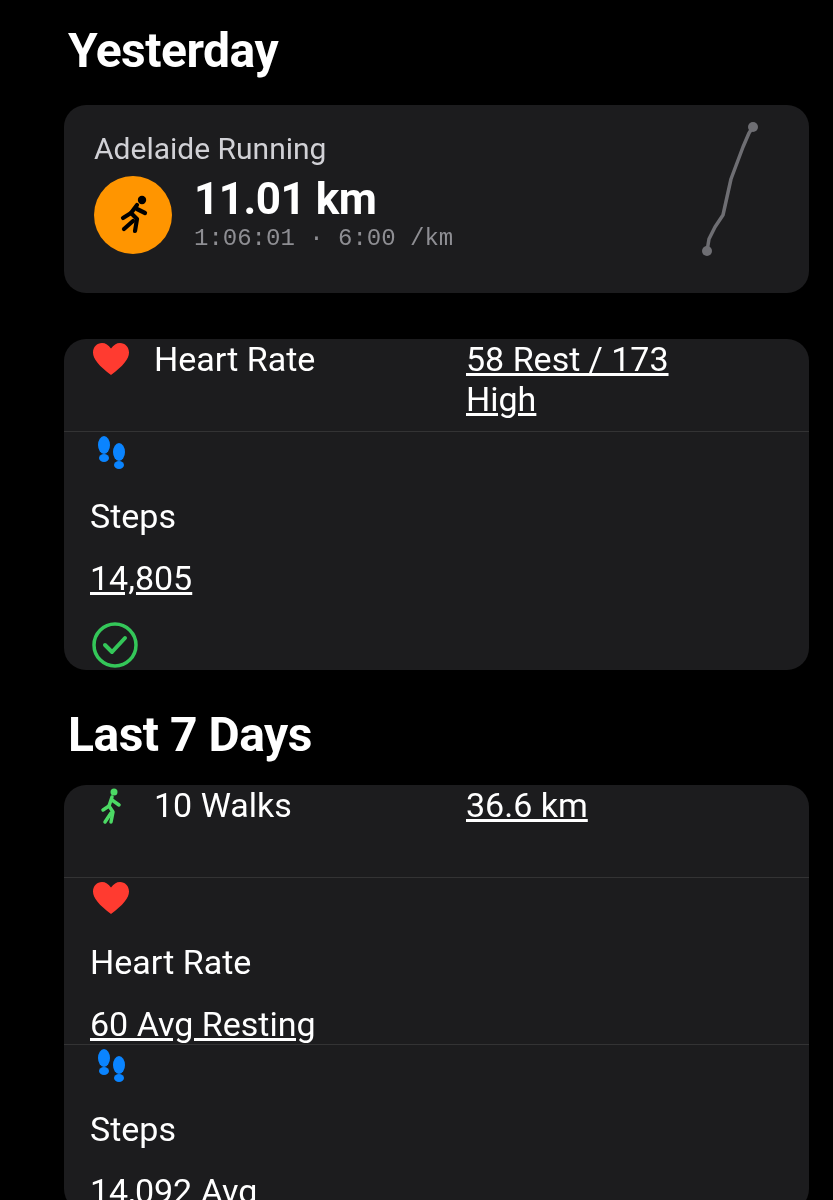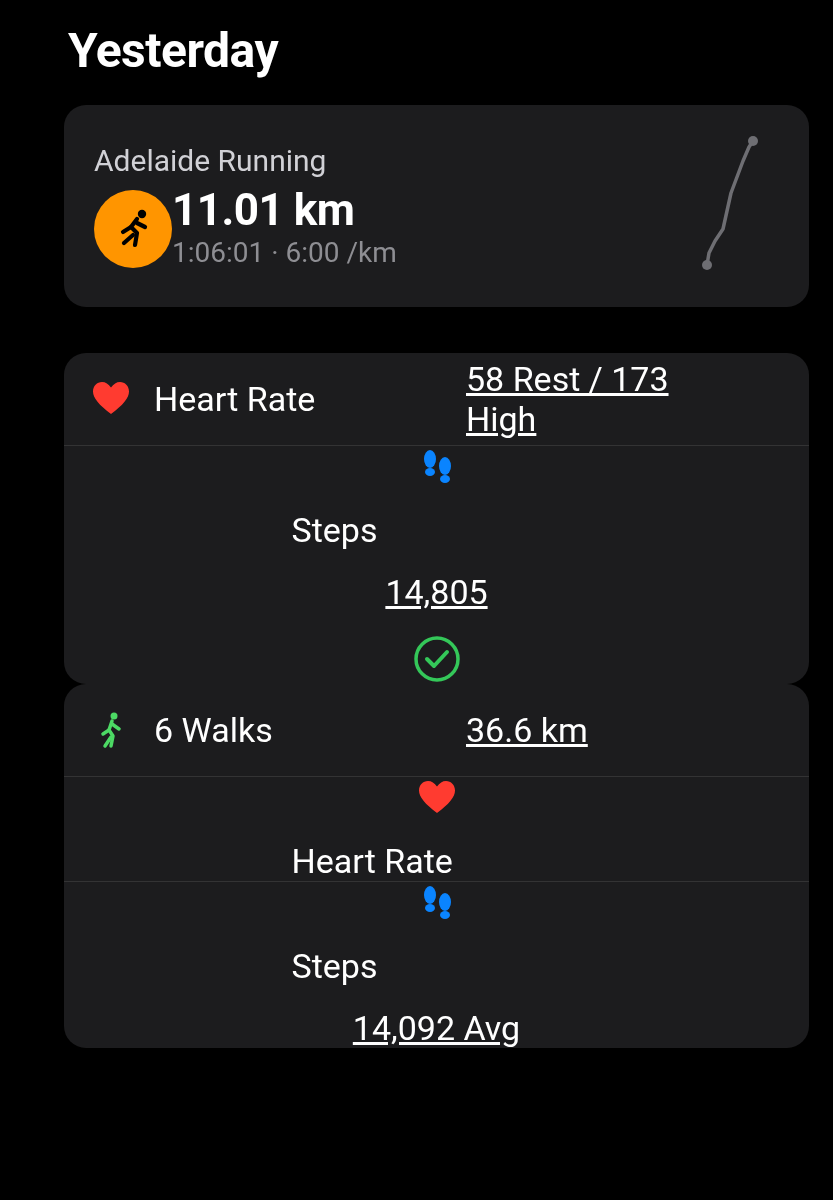--- a/index.html
+++ b/index.html
@@ -43,21 +43,21 @@
 
   .section-title.tight {
     margin-top: 36px;
     margin-bottom: 22px;
   }
 
   
   .workout-card {
     background: var(--card);
     border-radius: 22px;
-    padding: 26px 26px 26px 30px;
+    padding: 12px 26px 26px 30px;
     display: flex;
     align-items: center;
     gap: 24px;
     position: relative;
     margin-bottom: 46px;
   }
 
   .workout-card .text-col {
     flex: 1 1 auto;
     min-width: 0;
@@ -67,20 +67,21 @@
     font-size: 30px;
     font-weight: 400;
     color: #d1d1d6;
     margin: 0 0 10px 0;
     letter-spacing: 0;
   }
 
   .workout-body {
     display: flex;
     align-items: center;
+    gap: 22px;
   }
 
   .workout-icon-wrap {
     width: 78px;
     height: 78px;
     border-radius: 50%;
     background: #ff9500;
     display: flex;
     align-items: center;
     justify-content: center;
@@ -94,23 +95,24 @@
 
   .workout-stats .distance {
     font-size: 44px;
     font-weight: 700;
     line-height: 1;
     margin: 0 0 4px 0;
     letter-spacing: -0.5px;
   }
 
   .workout-stats .meta {
-    font-size: 28px;
+    font-size: 24px;
     color: var(--text-secondary);
     margin: 0;
+    font-family: Liberation Mono, monospace;
   }
 
   .route-thumb {
     flex: 0 0 auto;
     width: 140px;
     height: 150px;
     margin-left: auto;
   }
 
   .route-thumb svg {
@@ -121,21 +123,21 @@
 
   
   .list-card {
     background: var(--card);
     border-radius: 22px;
     overflow: hidden;
   }
 
   .list-row {
     display: flex;
-    align-items: center;
+    align-items: flex-start;
     min-height: 92px;
     padding: 0 26px 0 26px;
     gap: 22px;
   }
 
   .list-row + .list-row {
     border-top: 1px solid rgba(255,255,255,0.10);
     flex-direction: column;
   }
 
@@ -241,42 +243,44 @@
       <span class="row-value">14,805</span>
       <span class="row-trailing">
         <svg viewBox="0 0 48 48">
           <circle cx="24" cy="24" r="21" stroke="#34c759" stroke-width="3.5" fill="none"></circle>
           <path d="M14 24 L21 31 L34 17" stroke="#34c759" stroke-width="4" fill="none" stroke-linecap="round" stroke-linejoin="round"></path>
         </svg>
       </span>
     </div>
   </div>
 
+  <h2 class="section-title tight">Last 7 Days</h2>
 
   <div class="list-card last7">
     <div class="list-row">
       <span class="row-icon">
         <svg viewBox="0 0 40 40" fill="none">
           <circle cx="23" cy="6" r="3.5" fill="#4cd964"></circle>
           <path d="M21 11 L18 20 L22 26 L20 36" stroke="#4cd964" stroke-width="3.5" stroke-linecap="round" stroke-linejoin="round"></path>
           <path d="M18 20 L12 24" stroke="#4cd964" stroke-width="3.5" stroke-linecap="round"></path>
           <path d="M21 14 L28 19" stroke="#4cd964" stroke-width="3.5" stroke-linecap="round"></path>
           <path d="M20 27 L14 36" stroke="#4cd964" stroke-width="3.5" stroke-linecap="round"></path>
         </svg>
       </span>
-      <span class="row-label">6 Walks</span>
+      <span class="row-label">10 Walks</span>
       <span class="row-value">36.6 km</span>
     </div>
     <div class="list-row">
       <span class="row-icon">
         <svg viewBox="0 0 40 40">
             <path d="M20 35 C8 26 2 19 2 12.5 C2 7 6 3 11 3 C14.5 3 17.5 5 20 8.5 C22.5 5 25.5 3 29 3 C34 3 38 7 38 12.5 C38 19 32 26 20 35 Z" fill="#ff3b30"></path>
           </svg>
       </span>
       <span class="row-label">Heart Rate</span>
+      <span class="row-value">60 Avg Resting</span>
     </div>
     <div class="list-row">
       <span class="row-icon">
         <svg viewBox="0 0 40 40">
           <ellipse cx="13" cy="12" rx="6" ry="9" fill="#0a84ff"></ellipse>
           <ellipse cx="13" cy="25" rx="5" ry="4" fill="#0a84ff"></ellipse>
           <ellipse cx="28" cy="19" rx="6" ry="9" fill="#0a84ff"></ellipse>
           <ellipse cx="28" cy="32" rx="5" ry="4" fill="#0a84ff"></ellipse>
         </svg>
       </span>

